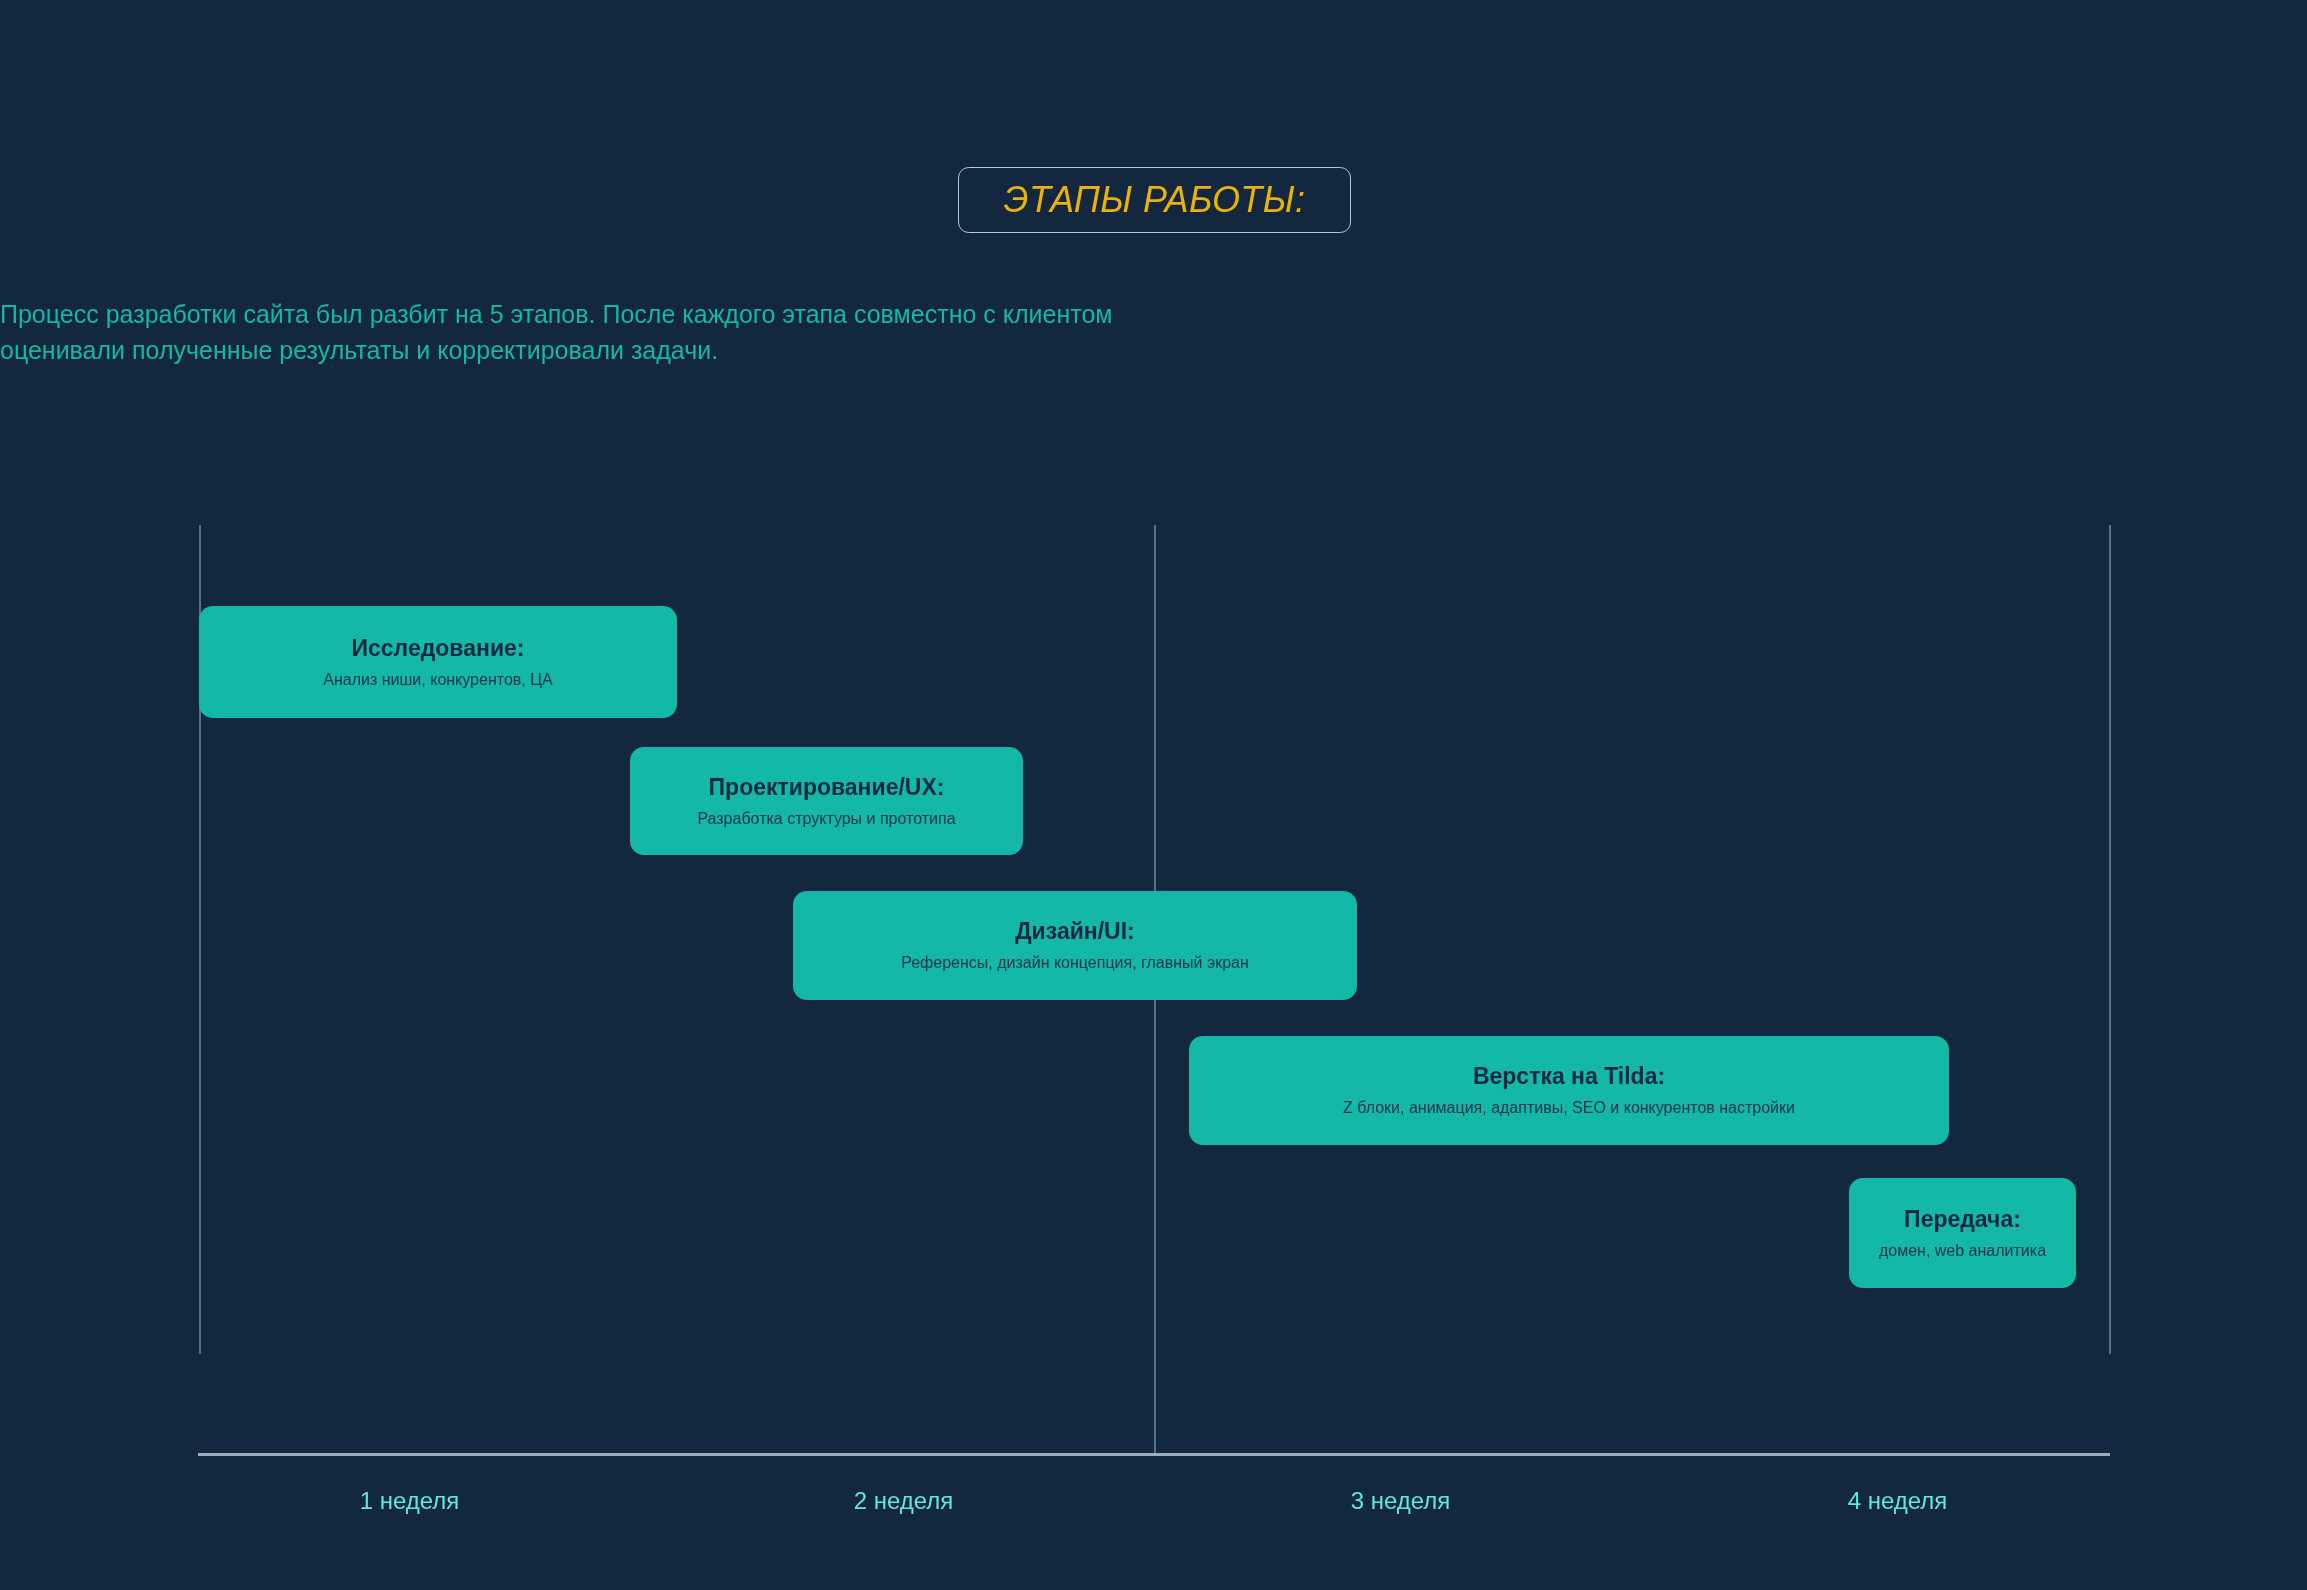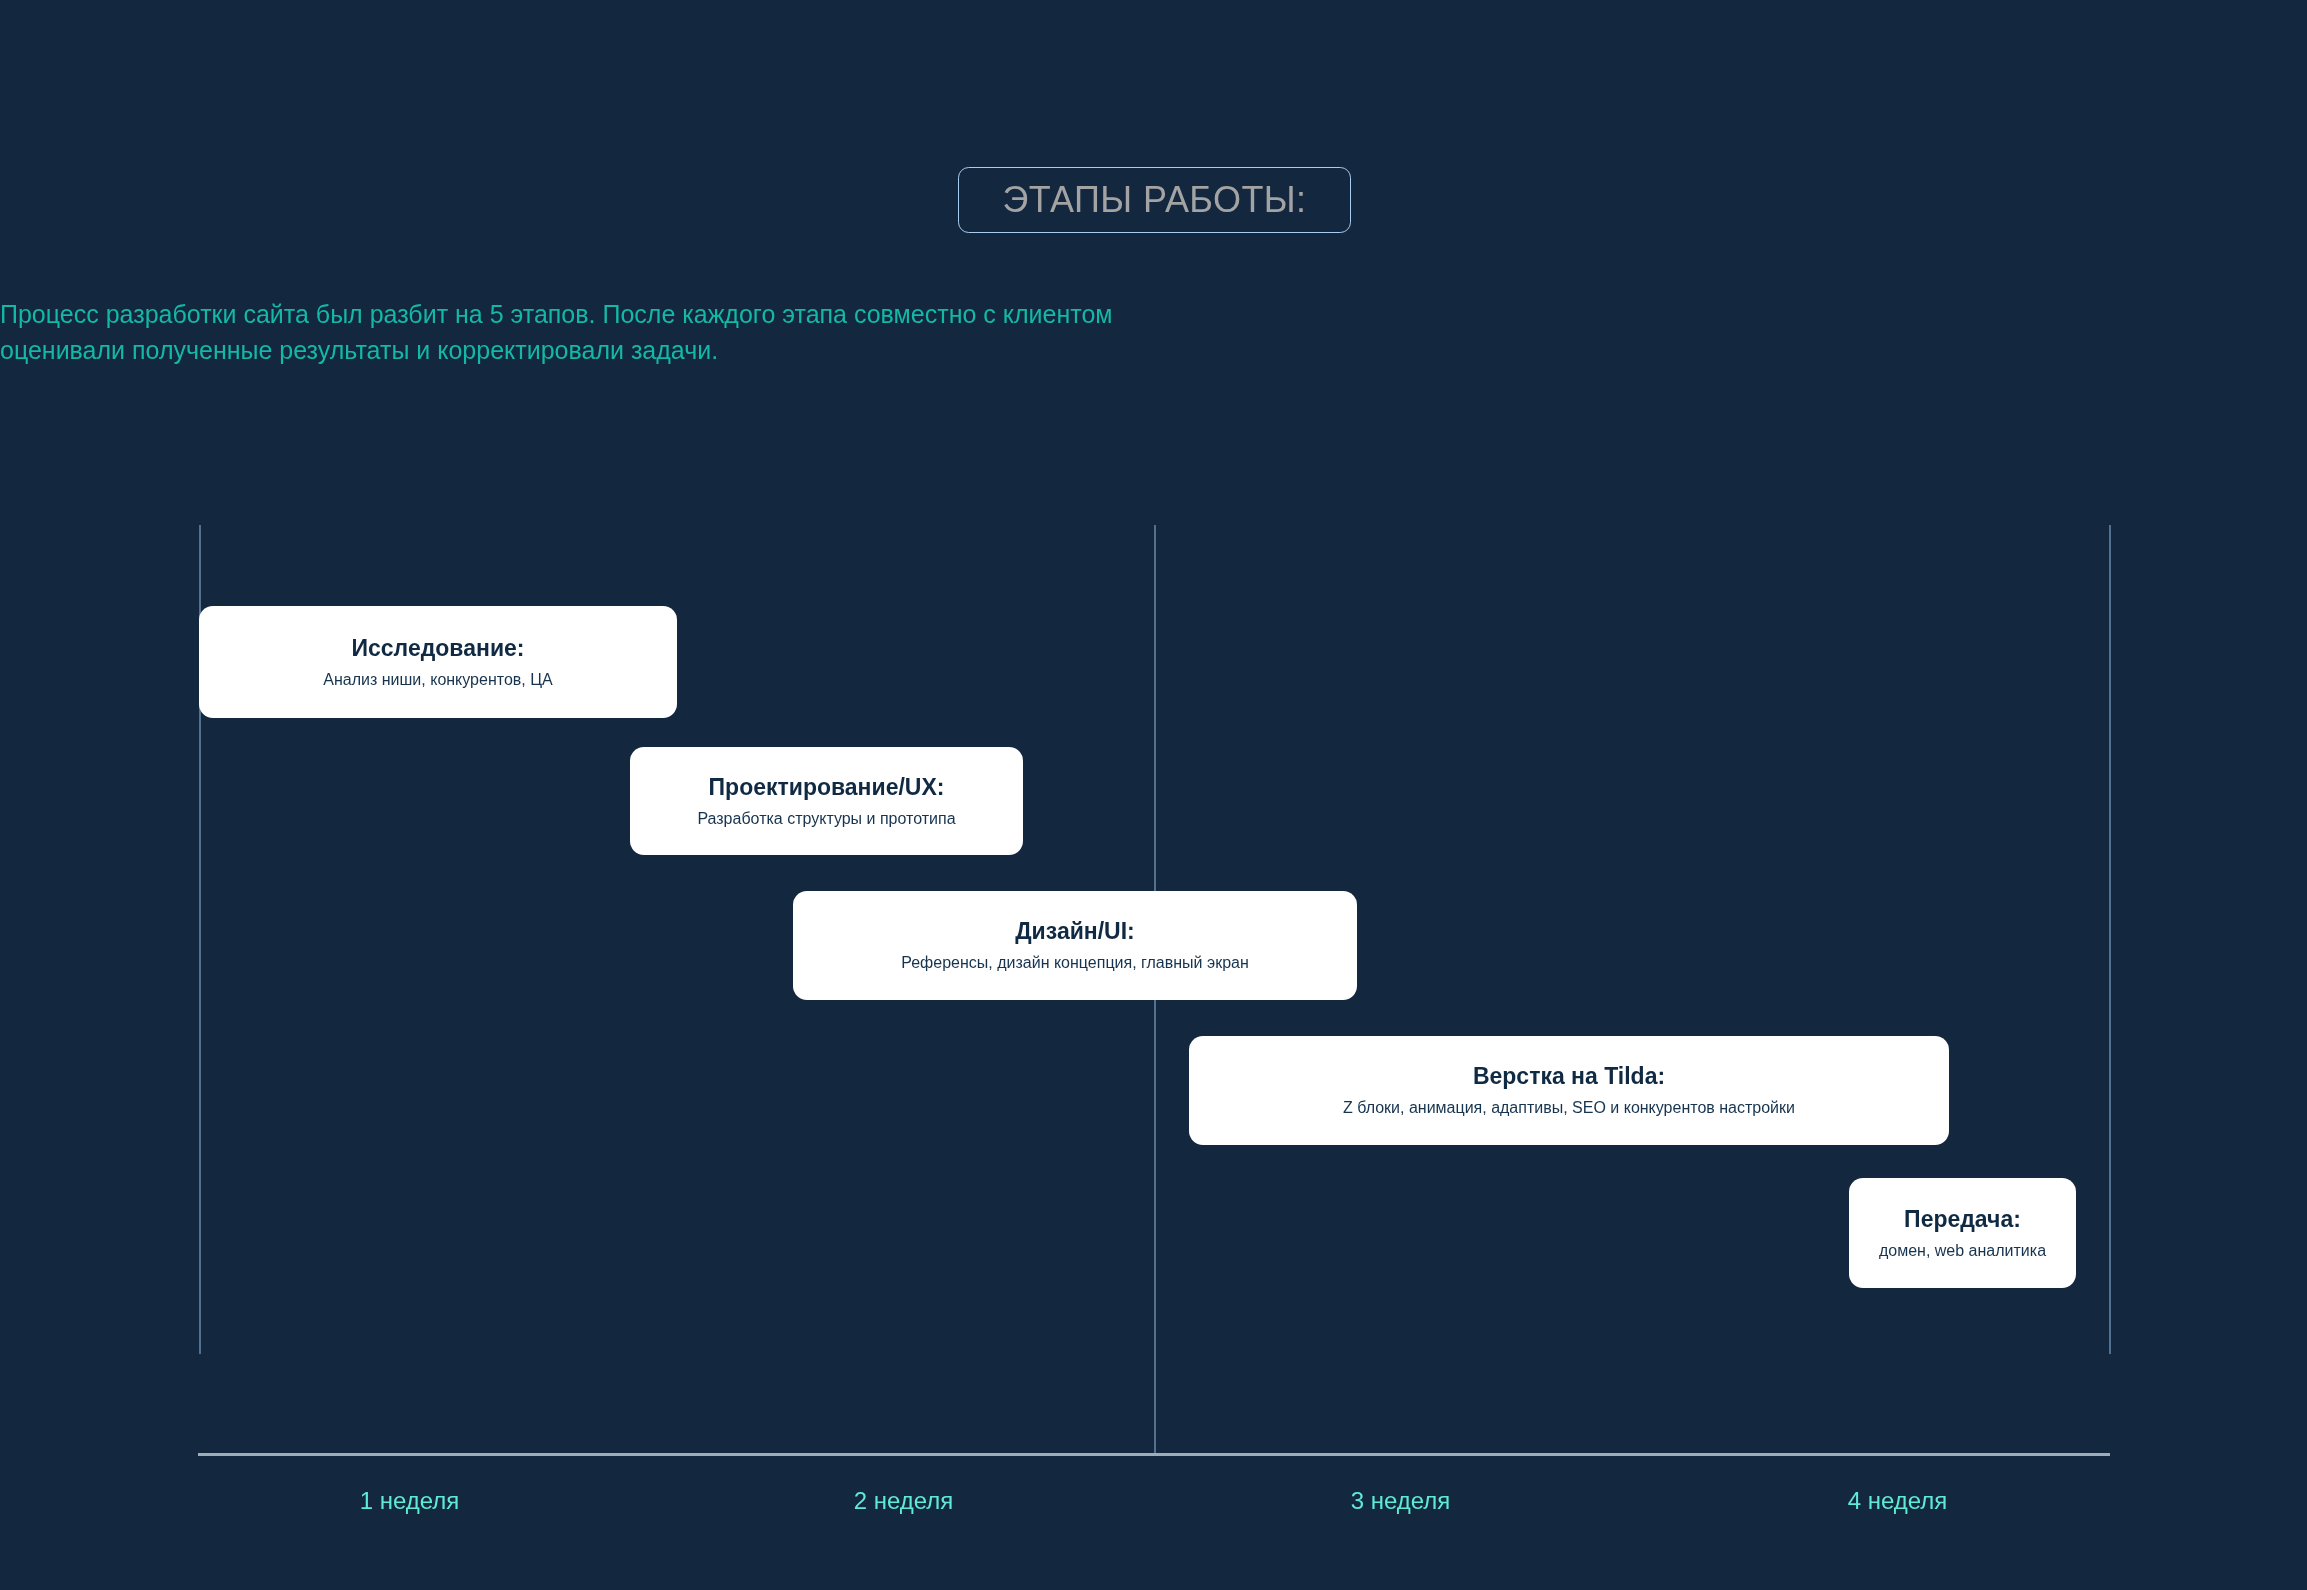--- a/index.html
+++ b/index.html
@@ -30,26 +30,27 @@
     width: 393px;
     height: 66px;
     box-sizing: border-box;
     border: 1.6px solid #a8cdf0;
     border-radius: 10.7px;
     display: flex;
     align-items: center;
     justify-content: center;
   }
   .title-text {
-    color: #a3a3a3;
+    color: #eab308;
     font-size: 36px;
     font-weight: 400;
     letter-spacing: 0.4px;
     line-height: 1;
     white-space: nowrap;
+    font-style: italic;
   }
 
   .subtitle {
     position: absolute;
     left: 0;
     top: 297px;
     width: 2307px;
     text-align: left;
     color: #14b8a6;
     font-size: 25px;
@@ -77,21 +78,21 @@
     position: absolute;
     left: 198px;
     top: 1453px;
     width: 1912px;
     height: 3.3px;
     background: #9fadbb;
   }
 
   .bar {
     position: absolute;
-    background: #ffffff;
+    background: #14b8a6;
     border-radius: 14px;
     box-sizing: border-box;
     display: flex;
     flex-direction: column;
     align-items: center;
     justify-content: center;
     padding: 0 11.5px;
     overflow: hidden;
   }
   .bar-title {

